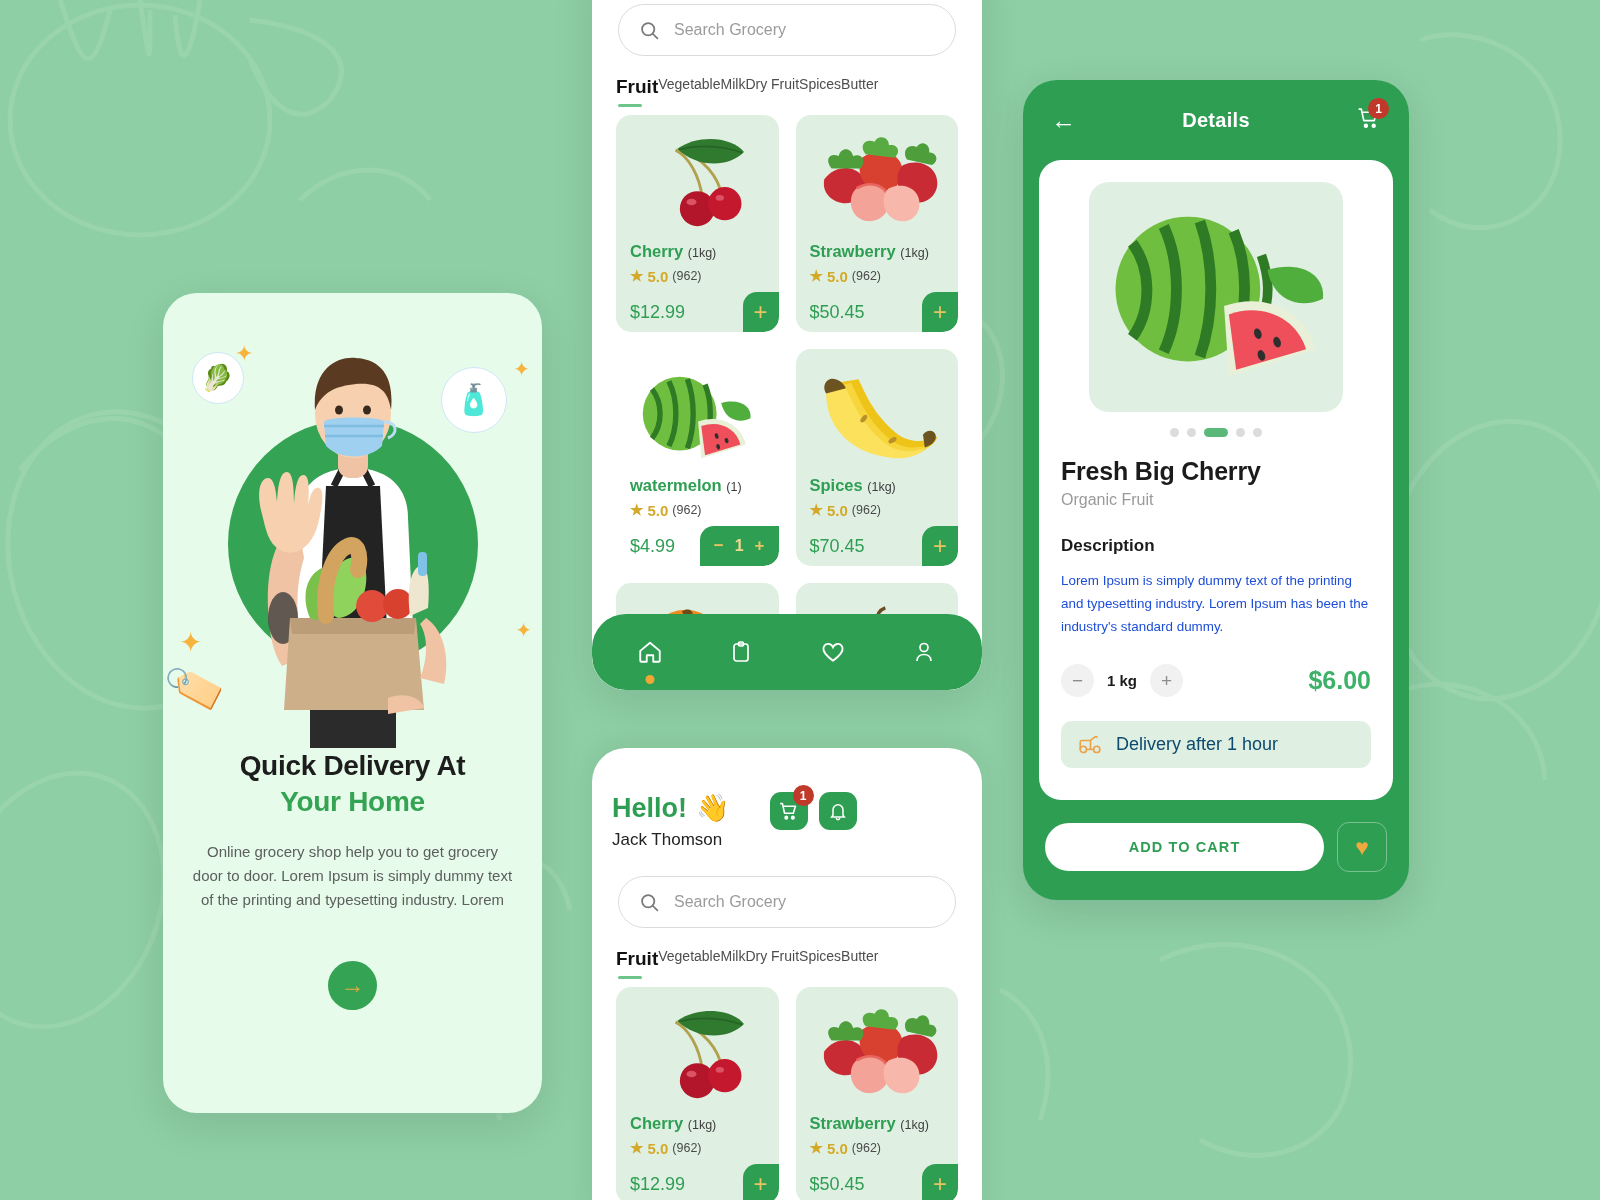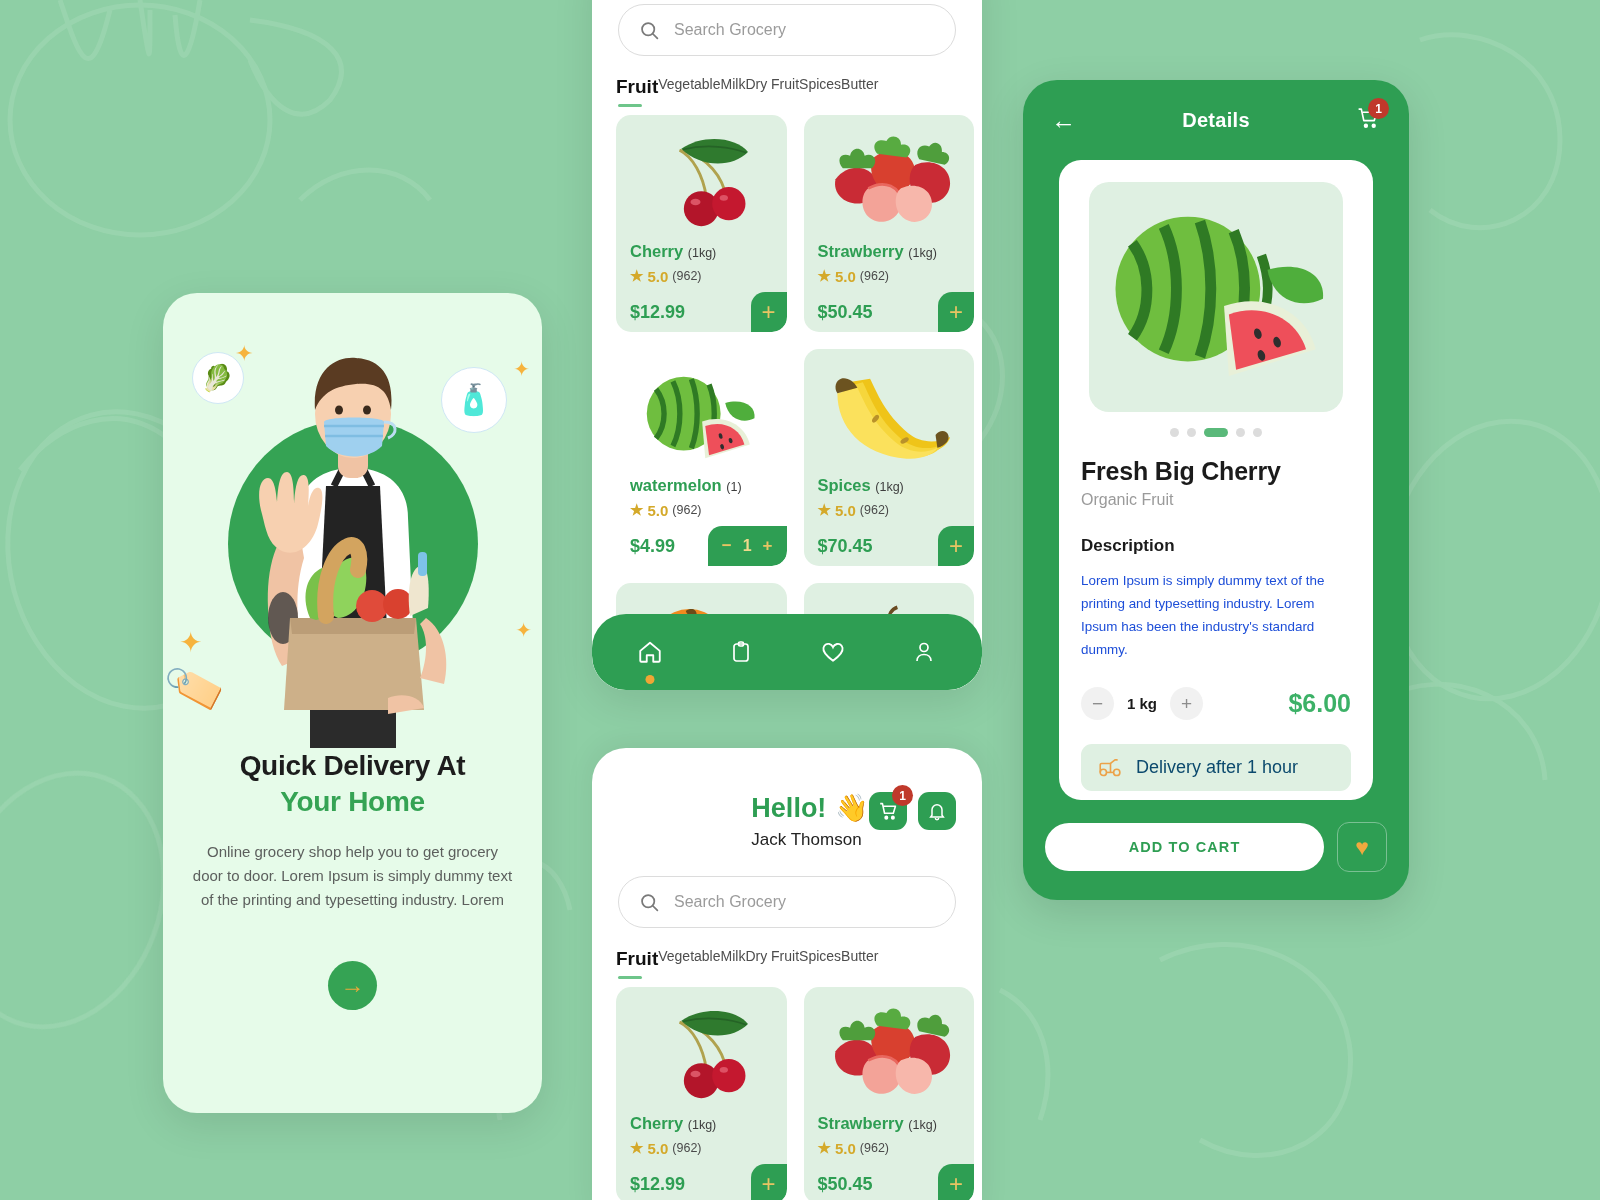--- a/index.html
+++ b/index.html
@@ -86,39 +86,39 @@
   }
   .cat{ font-size:14px; color:#4d4d4d; cursor:pointer; white-space:nowrap; }
   .cat.active{ font-size:19px; font-weight:700; color:#111; position:relative; }
   .cat.active::after{
     content:""; position:absolute; left:2px; bottom:-9px;
     width:24px; height:3px; border-radius:2px; background:#6ec58a;
   }
 
   .grid{
     display:grid; grid-template-columns:1fr 1fr; gap:17px;
-    padding:17px 8px 0 24px;
+    padding:17px 24px 0 24px;
   }
   .card{
     background:#dff0e2; border-radius:15px; position:relative;
     overflow:hidden; padding:14px 14px 0;
   }
   .card.selected{ background:#fff; }
   .card-img{
     height:105px; display:flex; align-items:center; justify-content:center;
     font-size:0;
   }
   .card-img svg{ height:100px; }
   .card-name{ margin-top:8px; font-size:16.5px; font-weight:700; color:#2e9e53; }
   .card-name .unit{ font-size:12.5px; color:#3d3d3d; font-weight:400; }
   .card-rate{ margin-top:6px; font-size:15px; color:#d4a92a; font-weight:700; display:flex; align-items:center; gap:4px;}
   .card-rate .cnt{ color:#4a4a4a; font-size:12.5px; font-weight:400; }
   .card-foot{ display:flex; align-items:center; justify-content:space-between;
               margin-top:7px; height:40px; }
-  .price{ font-size:18px; font-weight:700; color:#2e9e53; }
+  .price{ font-size:18px; font-weight:400; color:#2e9e53; }
   .add-btn{
     width:36px; height:40px; background:#2e9e53; color:#e8c463;
     display:flex; align-items:center; justify-content:center;
     font-size:24px; border:none; cursor:pointer;
     border-radius:14px 0 15px 0; margin-right:-14px;
   }
   .stepper{
     display:flex; align-items:center; gap:11px; background:#2e9e53;
     color:#e8c463; font-size:17px; font-weight:600;
     height:40px; padding:0 14px; border-radius:14px 0 15px 0; margin-right:-14px;
@@ -133,22 +133,22 @@
     padding:0 12px;
   }
   .tabbar .tab{ position:relative; cursor:pointer; display:flex;
                 align-items:center; justify-content:center; width:46px; height:46px; }
   .tabbar .dot{
     position:absolute; bottom:-9px; left:50%; transform:translateX(-50%);
     width:9px; height:9px; border-radius:50%; background:#f0a635;
   }
 
   
-  .home-head{ display:flex; justify-content:flex-end; align-items:flex-start;
-              padding:44px 26px 0 26px; }
+  .home-head{ display:flex; justify-content:flex-start; align-items:flex-start;
+              padding:44px 26px 0 20px;gap:40px; }
   .hello{ font-size:27px; font-weight:700; color:#2e9e53; display:flex; gap:9px; align-items:center;}
   .uname{ font-size:17px; color:#232323; margin-top:6px; }
   .head-actions{ display:flex; gap:11px; }
   .icon-btn{
     width:38px; height:38px; border-radius:11px; background:#2e9e53;
     display:flex; align-items:center; justify-content:center;
     position:relative; cursor:pointer; border:none;
   }
   .badge{
     position:absolute; top:-7px; right:-6px; width:21px; height:21px;
@@ -161,21 +161,21 @@
     left:1023px; top:80px; width:386px; height:820px;
     background:#2e9e53; border-radius:34px; overflow:hidden;
     box-shadow:0 12px 40px rgba(0,0,0,.12);
   }
   .det-head{
     height:80px; display:flex; align-items:center; justify-content:space-between;
     padding:0 28px;
   }
   .det-title{ color:#fff; font-size:20px; font-weight:700; letter-spacing:.3px; }
   .det-sheet{
-    margin:0 36px; background:#fff; border-radius:22px;
+    margin:0 16px; background:#fff; border-radius:22px;
     padding:22px 22px 26px; height:640px;
   }
   .det-imgbox{
     height:230px; background:#dff0e2; border-radius:20px;
     display:flex; align-items:center; justify-content:center; font-size:0;
     margin:0 auto; width:254px;
   }
   .det-imgbox svg{ height:205px; }
   .dots{ display:flex; gap:8px; justify-content:center; margin-top:16px; }
   .dots i{ width:9px; height:9px; border-radius:5px; background:#dcdcdc; display:block; }

